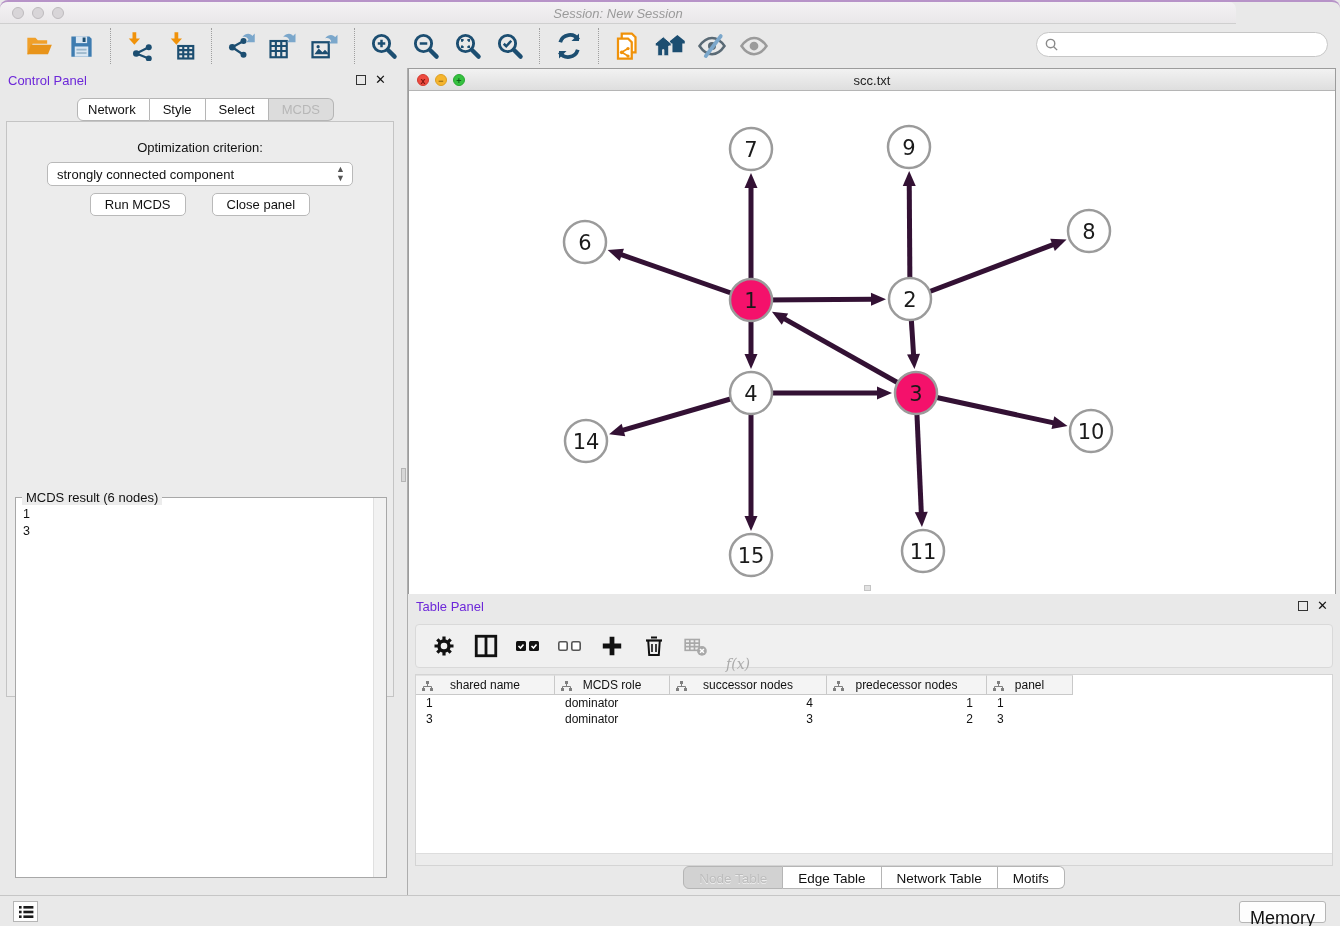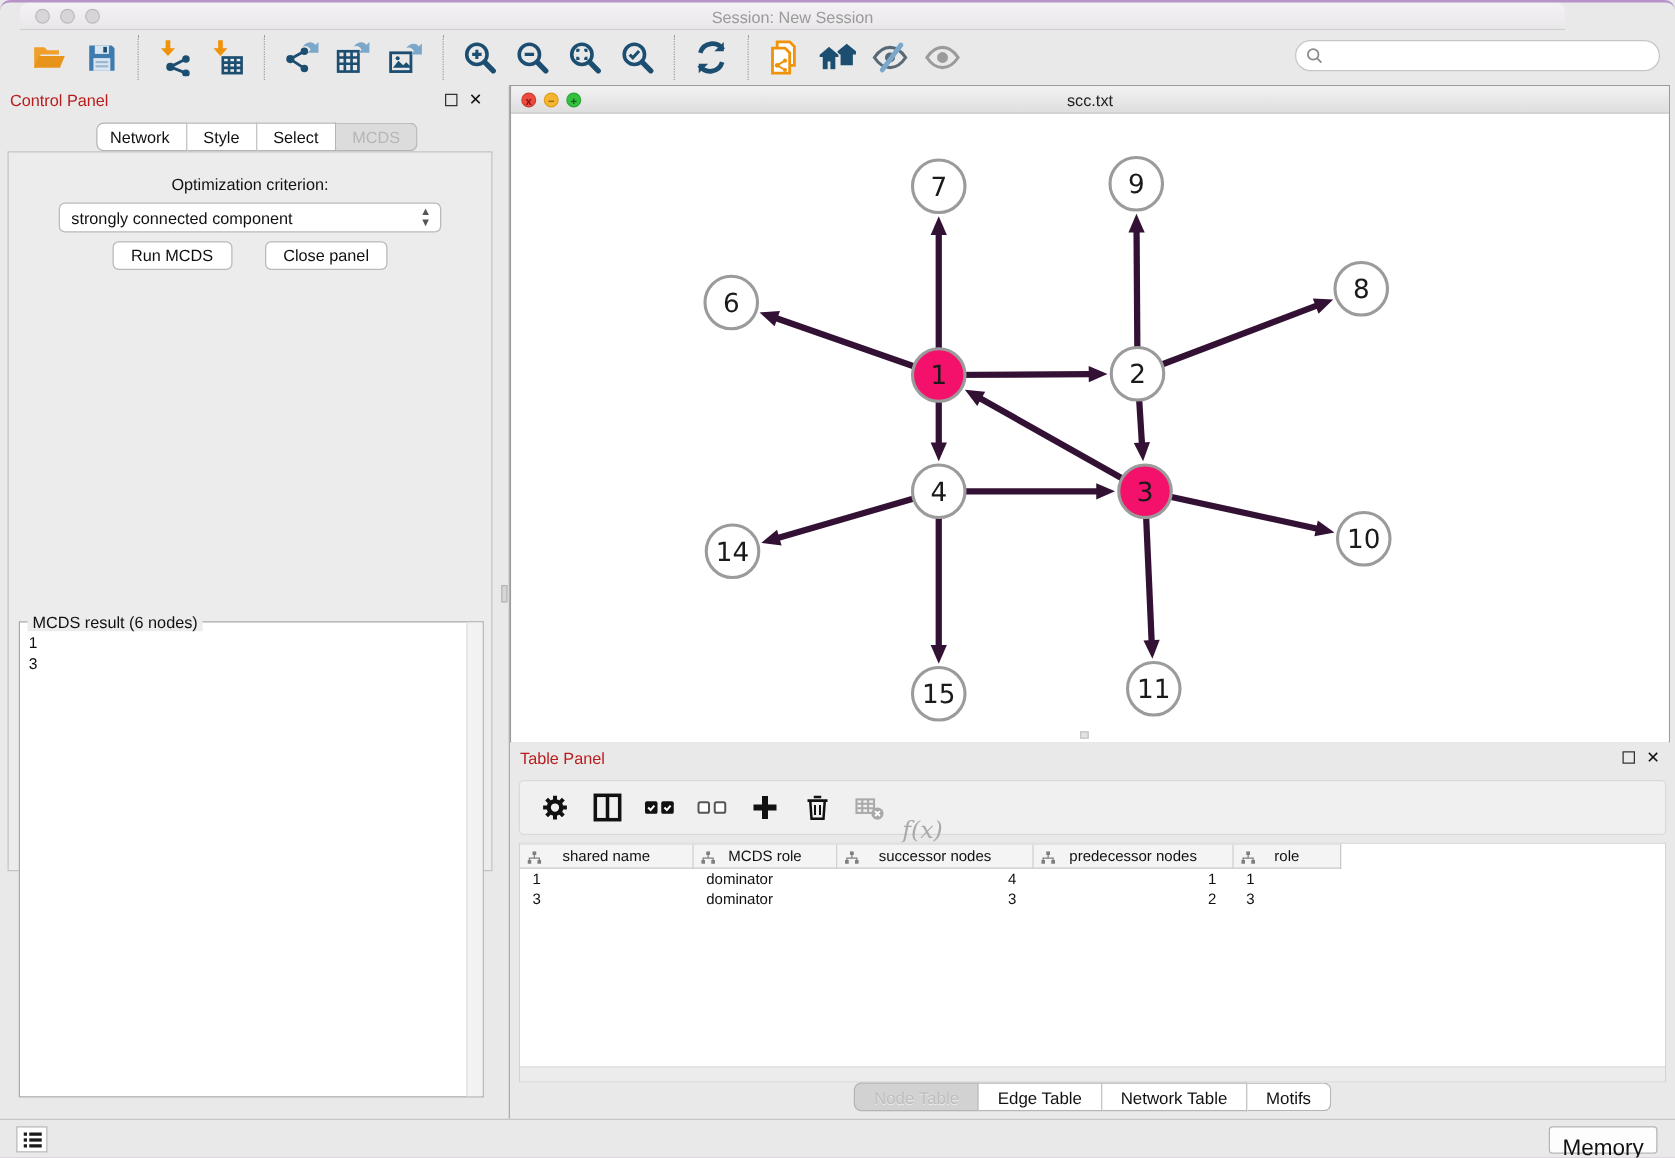--- a/index.html
+++ b/index.html
@@ -1,43 +1,43 @@
 <!DOCTYPE html>
 <html><head>
 <meta charset="utf-8">
 <style>
   * { margin:0; padding:0; box-sizing:border-box; }
   html,body { width:1340px; height:926px; overflow:hidden; }
   body { font-family:"Liberation Sans","DejaVu Sans",sans-serif; background:#e9e9e9; position:relative;
          border-top:2px solid #b793c8; border-radius:8px 8px 0 0; }
 
   
-  .titlebar { position:absolute; left:16px; top:0; width:1236px; height:22px;
+  .titlebar { position:absolute; left:0; top:0; width:1236px; height:22px;
               background:linear-gradient(#f4f2f4,#e9e7e9); border-bottom:1px solid #cfcfcf;
-              border-radius:7px 7px 0 0; }
+              border-radius:7px 7px 0 0;font-style:italic; }
   .tl-dot { position:absolute; top:5px; width:12px; height:12px; border-radius:50%;
             background:#d8d5d8; border:1px solid #bdbabd; }
   .titlebar .t1{left:12px;} .titlebar .t2{left:32px;} .titlebar .t3{left:52px;}
   .title-text { position:absolute; width:100%; text-align:center; top:4px; font-size:13px; color:#9a9a9a; }
 
   
   .toolbar { position:absolute; left:0; top:22px; width:1340px; height:44px; background:#e9e9e9;
              display:flex; align-items:center; padding-left:10px; }
   .tb-group { display:flex; align-items:center; gap:8px; padding:0 12px; height:40px; }
   .tb-sep { width:1px; height:36px; border-left:1px dotted #9f9f9f; }
   .tb-btn { width:34px; height:34px; display:flex; align-items:center; justify-content:center; }
   .search-wrap { position:absolute; right:12px; top:8px; width:292px; height:25px; }
   .search-input { width:100%; height:100%; border:1px solid #c6c6c6; border-radius:13px;
                   background:#fff; padding-left:26px; font-size:13px; outline:none; }
   .search-icon { position:absolute; left:8px; top:5px; }
 
   
   .control-panel { position:absolute; left:0; top:66px; width:400px; height:827px; background:#e9e9e9; }
   .panel-head { position:absolute; left:0; top:0; width:100%; height:26px; }
-  .panel-title { position:absolute; left:8px; top:5px; font-size:13px; color:#b91c1c; }
+  .panel-title { position:absolute; left:8px; top:5px; font-size:13px; color:#6d28d9; }
   .float-btn { position:absolute; top:7px; width:10px; height:10px; border:1.5px solid #333; background:transparent; }
   .close-btn { position:absolute; top:4px; font-size:13px; font-weight:bold; color:#111; }
   .cp-float{ right:34px; } .cp-close{ right:14px; }
 
   .cp-tabs { position:absolute; left:77px; top:30px; display:flex; }
   .cp-tab { height:23px; padding:3px 13px 0; font-size:13px; background:#fff; color:#111;
             border:1px solid #b5b5b5; border-left:none; }
   .cp-tab:first-child { border-left:1px solid #b5b5b5; border-radius:6px 0 0 6px;padding-left:10px; }
   .cp-tab:last-child { border-radius:0 6px 6px 0; }
   .cp-tab.selected { background:#dcdcdc; color:#b7b7b7; }
@@ -82,21 +82,21 @@
   .net-canvas { position:absolute; left:0; top:22px; width:926px; height:503px; background:#fff; }
   .net-handle { position:absolute; left:455px; bottom:2px; width:7px; height:6px;
                 background:#e2e2e2; border:1px solid #c4c4c4; }
 
   
   .table-panel { position:absolute; left:408px; top:592px; width:932px; height:301px; background:#e9e9e9; }
   .tp-float{ right:32px; } .tp-close{ right:12px; }
   .tp-toolbar { position:absolute; left:7px; top:30px; width:918px; height:44px; background:#f0f0f0;
                 border:1px solid #d9d9d9; border-radius:4px; display:flex; align-items:center; gap:10px; padding-left:12px; }
   .tpt-btn { width:32px; height:32px; display:flex; align-items:center; justify-content:center; }
-  .fx-label { font-family:"DejaVu Serif",serif; font-style:italic; color:#aaa; font-size:19px;margin-top:35px; }
+  .fx-label { font-family:"DejaVu Serif",serif; font-style:italic; color:#aaa; font-size:14px;margin-top:35px; }
 
   .tp-table { position:absolute; left:7px; top:80px; width:918px; height:192px; background:#fff;
               border:1px solid #d4d4d4; overflow:hidden; }
   .tp-header { display:flex; height:20px; }
   .tp-hcell { background:#f4f4f4; border-right:1px solid #c9c9c9; border-bottom:1px solid #c9c9c9;
               border-top:1px solid #e2e2e2; font-size:12px; color:#111; display:flex;
               align-items:center; justify-content:center; gap:5px; position:relative; }
   .tp-hcell .org-icon { position:absolute; left:6px; top:5px; }
   .tp-row { display:flex; height:16px; }
   .tp-cell { font-size:12px; color:#111; padding:1px 4px 0 10px; overflow:hidden; white-space:nowrap; }
@@ -520,21 +520,21 @@
         </div>
         <div class="tp-hcell" style="width: 86px;">
           <svg class="org-icon" width="11" height="11" viewBox="0 0 11 11">
             <g fill="#7f7f7f">
               <rect x="4" y="0" width="3" height="3"></rect>
               <rect x="0" y="7" width="3" height="3"></rect>
               <rect x="8" y="7" width="3" height="3"></rect>
             </g>
             <path d="M5.5 3v2.5M1.5 7V5.5h8V7" stroke="#7f7f7f" fill="none"></path>
           </svg>
-          <span>role</span>
+          <span>panel</span>
         </div>
       </div>
     <div id="tp-rows">
         <div class="tp-row">
           <div class="tp-cell" style="width: 139px;">1</div>
           <div class="tp-cell" style="width: 115px;">dominator</div>
           <div class="tp-cell right" style="width: 157px;">4</div>
           <div class="tp-cell right" style="width: 160px;">1</div>
           <div class="tp-cell" style="width: 86px;">1</div>
         </div>

